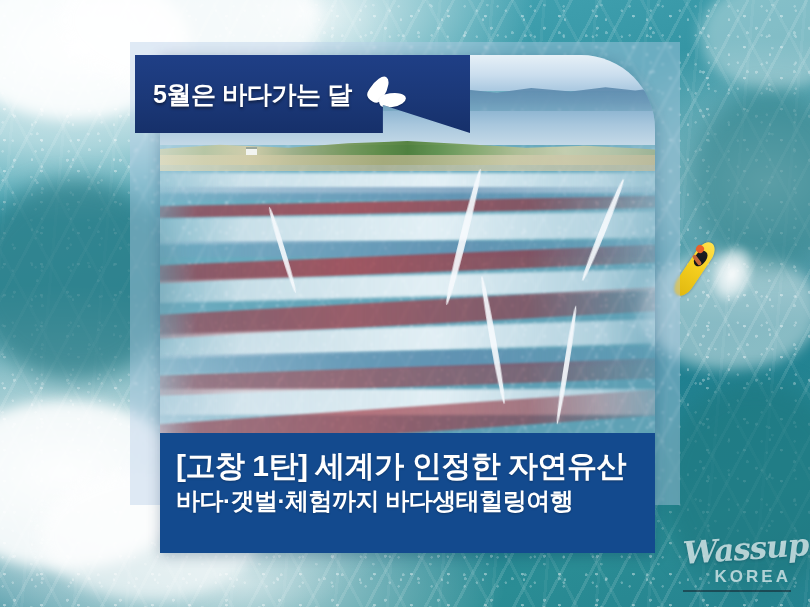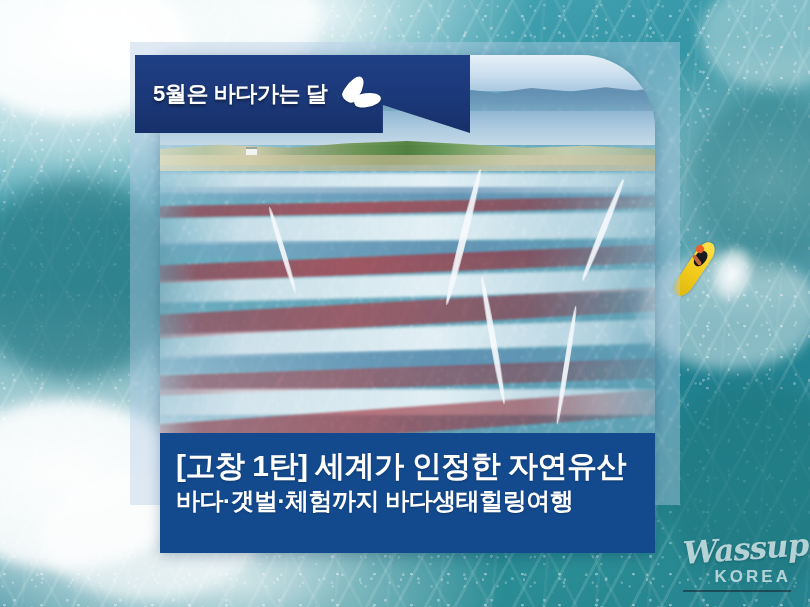--- a/index.html
+++ b/index.html
@@ -180,21 +180,21 @@
   
   #ribbon{
     position:absolute; left:135px; top:55px; width:335px; height:78px;
     background:linear-gradient(180deg,#1f3f86 0%,#1b3878 55%,#16306a 100%);
     clip-path:polygon(0 0, 100% 0, 100% 100%, 74% 64%, 74% 100%, 0 100%);
     box-shadow:0 3px 9px rgba(0,25,70,.4);
     display:flex; align-items:center;
   }
   #ribbon-text{
     color:#ffffff;
-    font-size:22px; font-weight:700;
+    font-size:25px; font-weight:700;
     letter-spacing:-.4px; white-space:nowrap;
     margin-left:18px;
     text-shadow:0 2px 3px rgba(0,0,0,.45);
   }
   #wave-logo{ margin-left:14px; width:44px; height:40px; position:relative; }
   .drop{ position:absolute; background:#ffffff; }
   .drop-a{
     left:5px; top:1px; width:16px; height:28px;
     border-radius:62% 62% 50% 50% / 82% 82% 28% 28%;
     transform:rotate(32deg);

